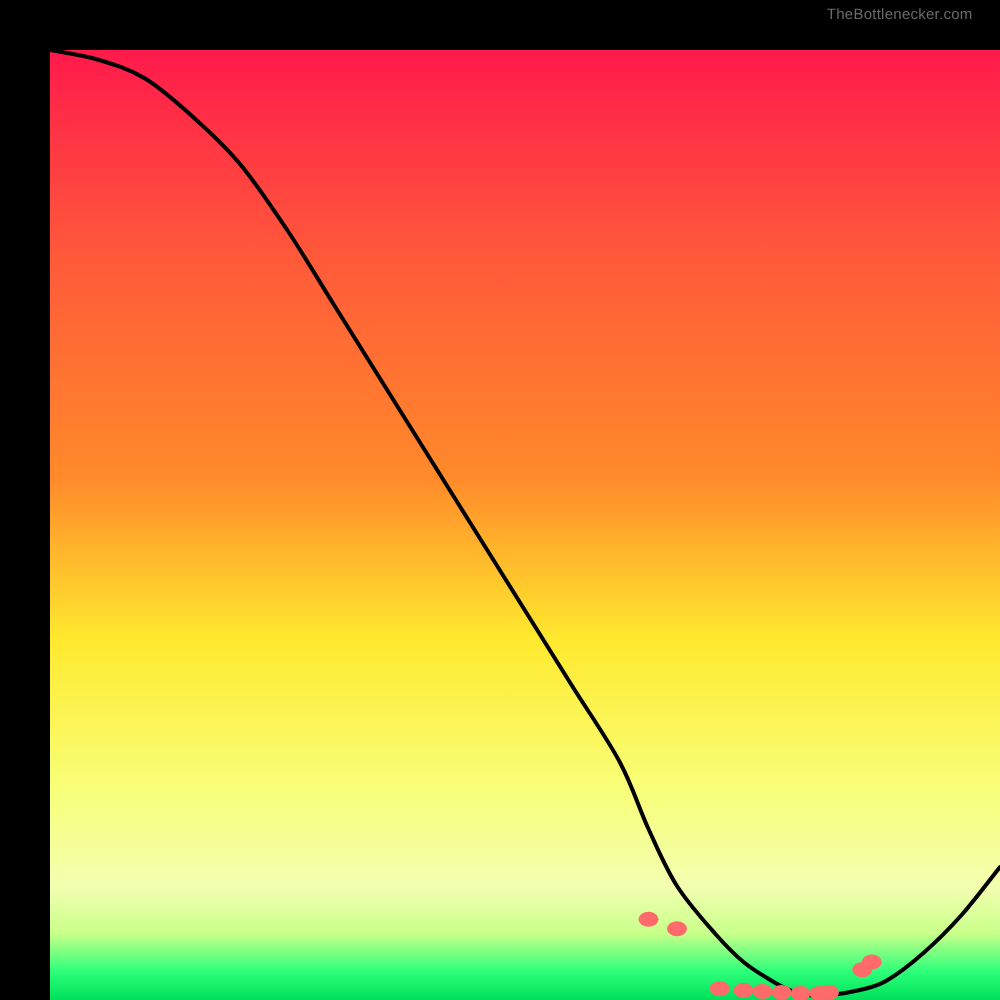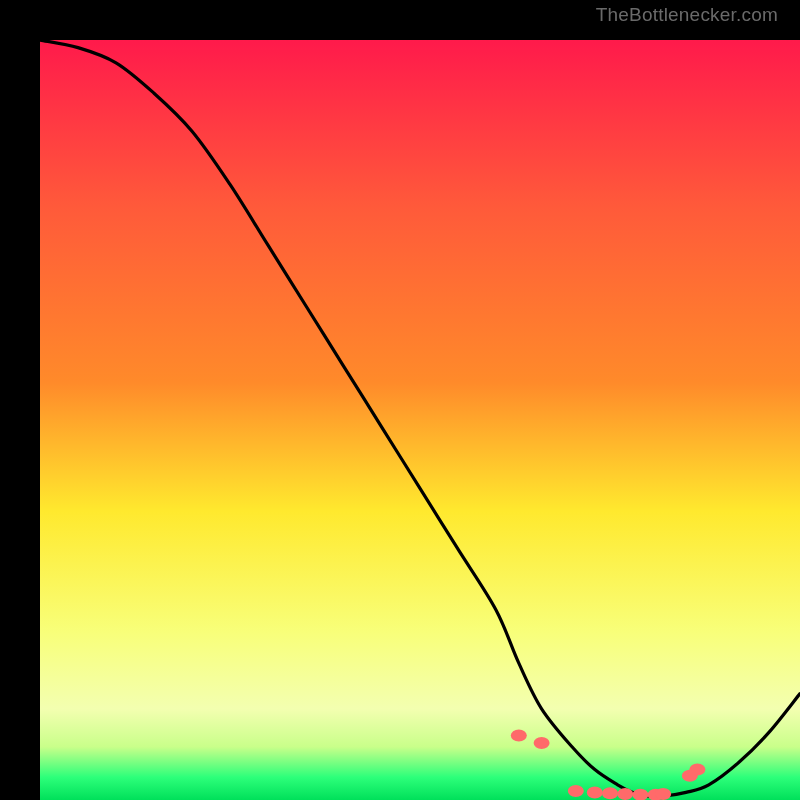--- a/index.html
+++ b/index.html
@@ -17,21 +17,21 @@
     top: 20px;
     width: 760px;
     height: 760px;
     background: #000;
   }
   .watermark {
     position: absolute;
     right: 22px;
     top: 4px;
     color: #6a6a6a;
-    font-size: 19px;
+    font-size: 12px;
     font-weight: 500;
     letter-spacing: 0.2px;
   }
   .plot-svg {
     position: absolute;
     left: 20px;
     top: 20px;
     width: 760px;
     height: 760px;
   }

